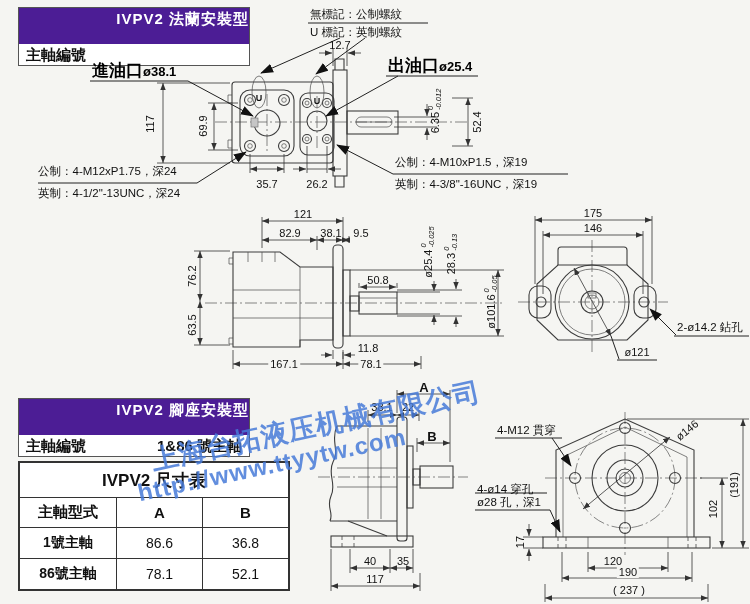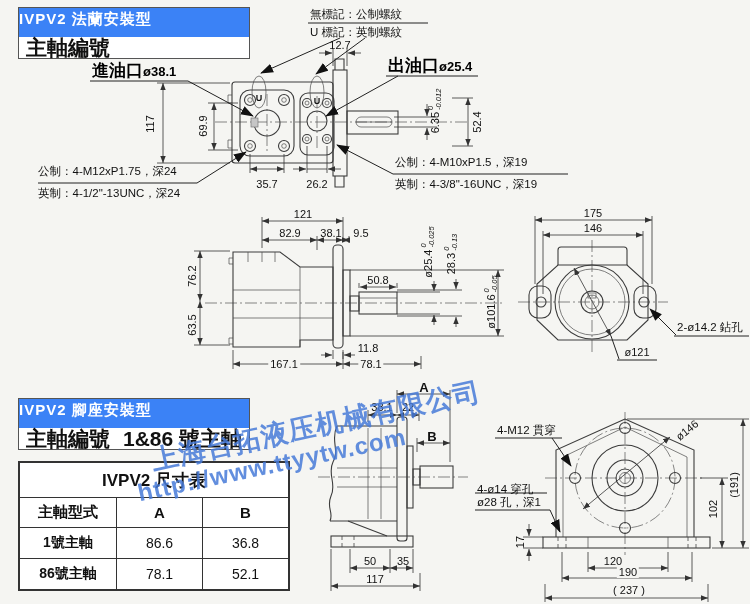--- a/index.html
+++ b/index.html
@@ -17,23 +17,23 @@
   .la{position:absolute;font-size:11.5px;color:#111;white-space:nowrap;}
   .bg{background:#f5f5f2;padding:0 2px;}
   .b{font-weight:bold;font-size:13px;}
   .tol{display:flex;align-items:center;gap:2px;}
   .tol .st{display:flex;flex-direction:column;font-size:7.5px;line-height:7.5px;text-align:left;}
   .usym{position:absolute;transform:translate(-50%,-50%);font-size:9px;font-weight:bold;color:#111;}
   .port{position:absolute;font-weight:bold;color:#000;white-space:nowrap;}
   .port .nm{font-size:17px;}
   .port .dia{font-size:13px;}
   .tblock{position:absolute;width:230px;border:1px solid #555;background:#fff;}
-  .tbar{background:#3b82f6;color:#fff;text-align:left;font-weight:bold;font-size:15px;
-        height:29px;line-height:21px;letter-spacing:1px;}
-  .trow{display:flex;justify-content:space-between;padding:0 7px;font-weight:bold;font-size:21px;
+  .tbar{background:#4c1d95;color:#fff;text-align:right;font-weight:bold;font-size:15px;
+        height:36px;line-height:21px;letter-spacing:1px;}
+  .trow{display:flex;justify-content:space-between;padding:0 7px;font-weight:bold;font-size:15px;
         height:21px;line-height:21px;color:#111;}
   table.dim{position:absolute;left:18px;top:461px;border-collapse:collapse;background:#fff;}
   table.dim td{border:1px solid #333;color:#111;text-align:center;}
   table.dim{border:2px solid #333;}
   td.ttl{font-size:17px;font-weight:bold;height:32px;}
   td.hd{font-size:15px;font-weight:bold;height:27px;}
   td.c1{width:94px;font-weight:bold;font-size:14px;height:28px;}
   td.cv{width:83px;font-size:14px;height:28px;}
   .wm{position:absolute;color:rgba(70,122,216,0.85);font-weight:bold;pointer-events:none;
       white-space:nowrap;z-index:5;}
@@ -384,21 +384,21 @@
     <td class="cv">78.1</td>
     <td class="cv">52.1</td>
   </tr>
 </tbody>
     </table>
 
 <div class="lb b" style="left:424px;top:387px;">A</div>
 <div class="lb" style="left:382px;top:407px;">38.1</div>
 <div class="lb" style="left:408px;top:407px;">22</div>
 <div class="lb b" style="left:432px;top:436px;">B</div>
-<div class="lb" style="left:370px;top:561px;">50</div>
+<div class="lb" style="left:370px;top:561px;">40</div>
 <div class="lb" style="left:403px;top:561px;">35</div>
 <div class="lb" style="left:375px;top:579px;">117</div>
 
 <div class="la" style="left:497px;top:423px;">4-M12 貫穿</div>
 <div class="lb" style="left:687px;top:430px;transform:translate(-50%,-50%) rotate(-39deg);">ø146</div>
 <div class="la" style="left:477px;top:482px;">4-ø14 穿孔</div>
 <div class="la" style="left:477px;top:495px;">ø28 孔，深1</div>
 <div class="lv" style="left:520px;top:542px;">17</div>
 <div class="lv" style="left:713px;top:509px;">102</div>
 <div class="lv" style="left:734px;top:485px;">(191)</div>

